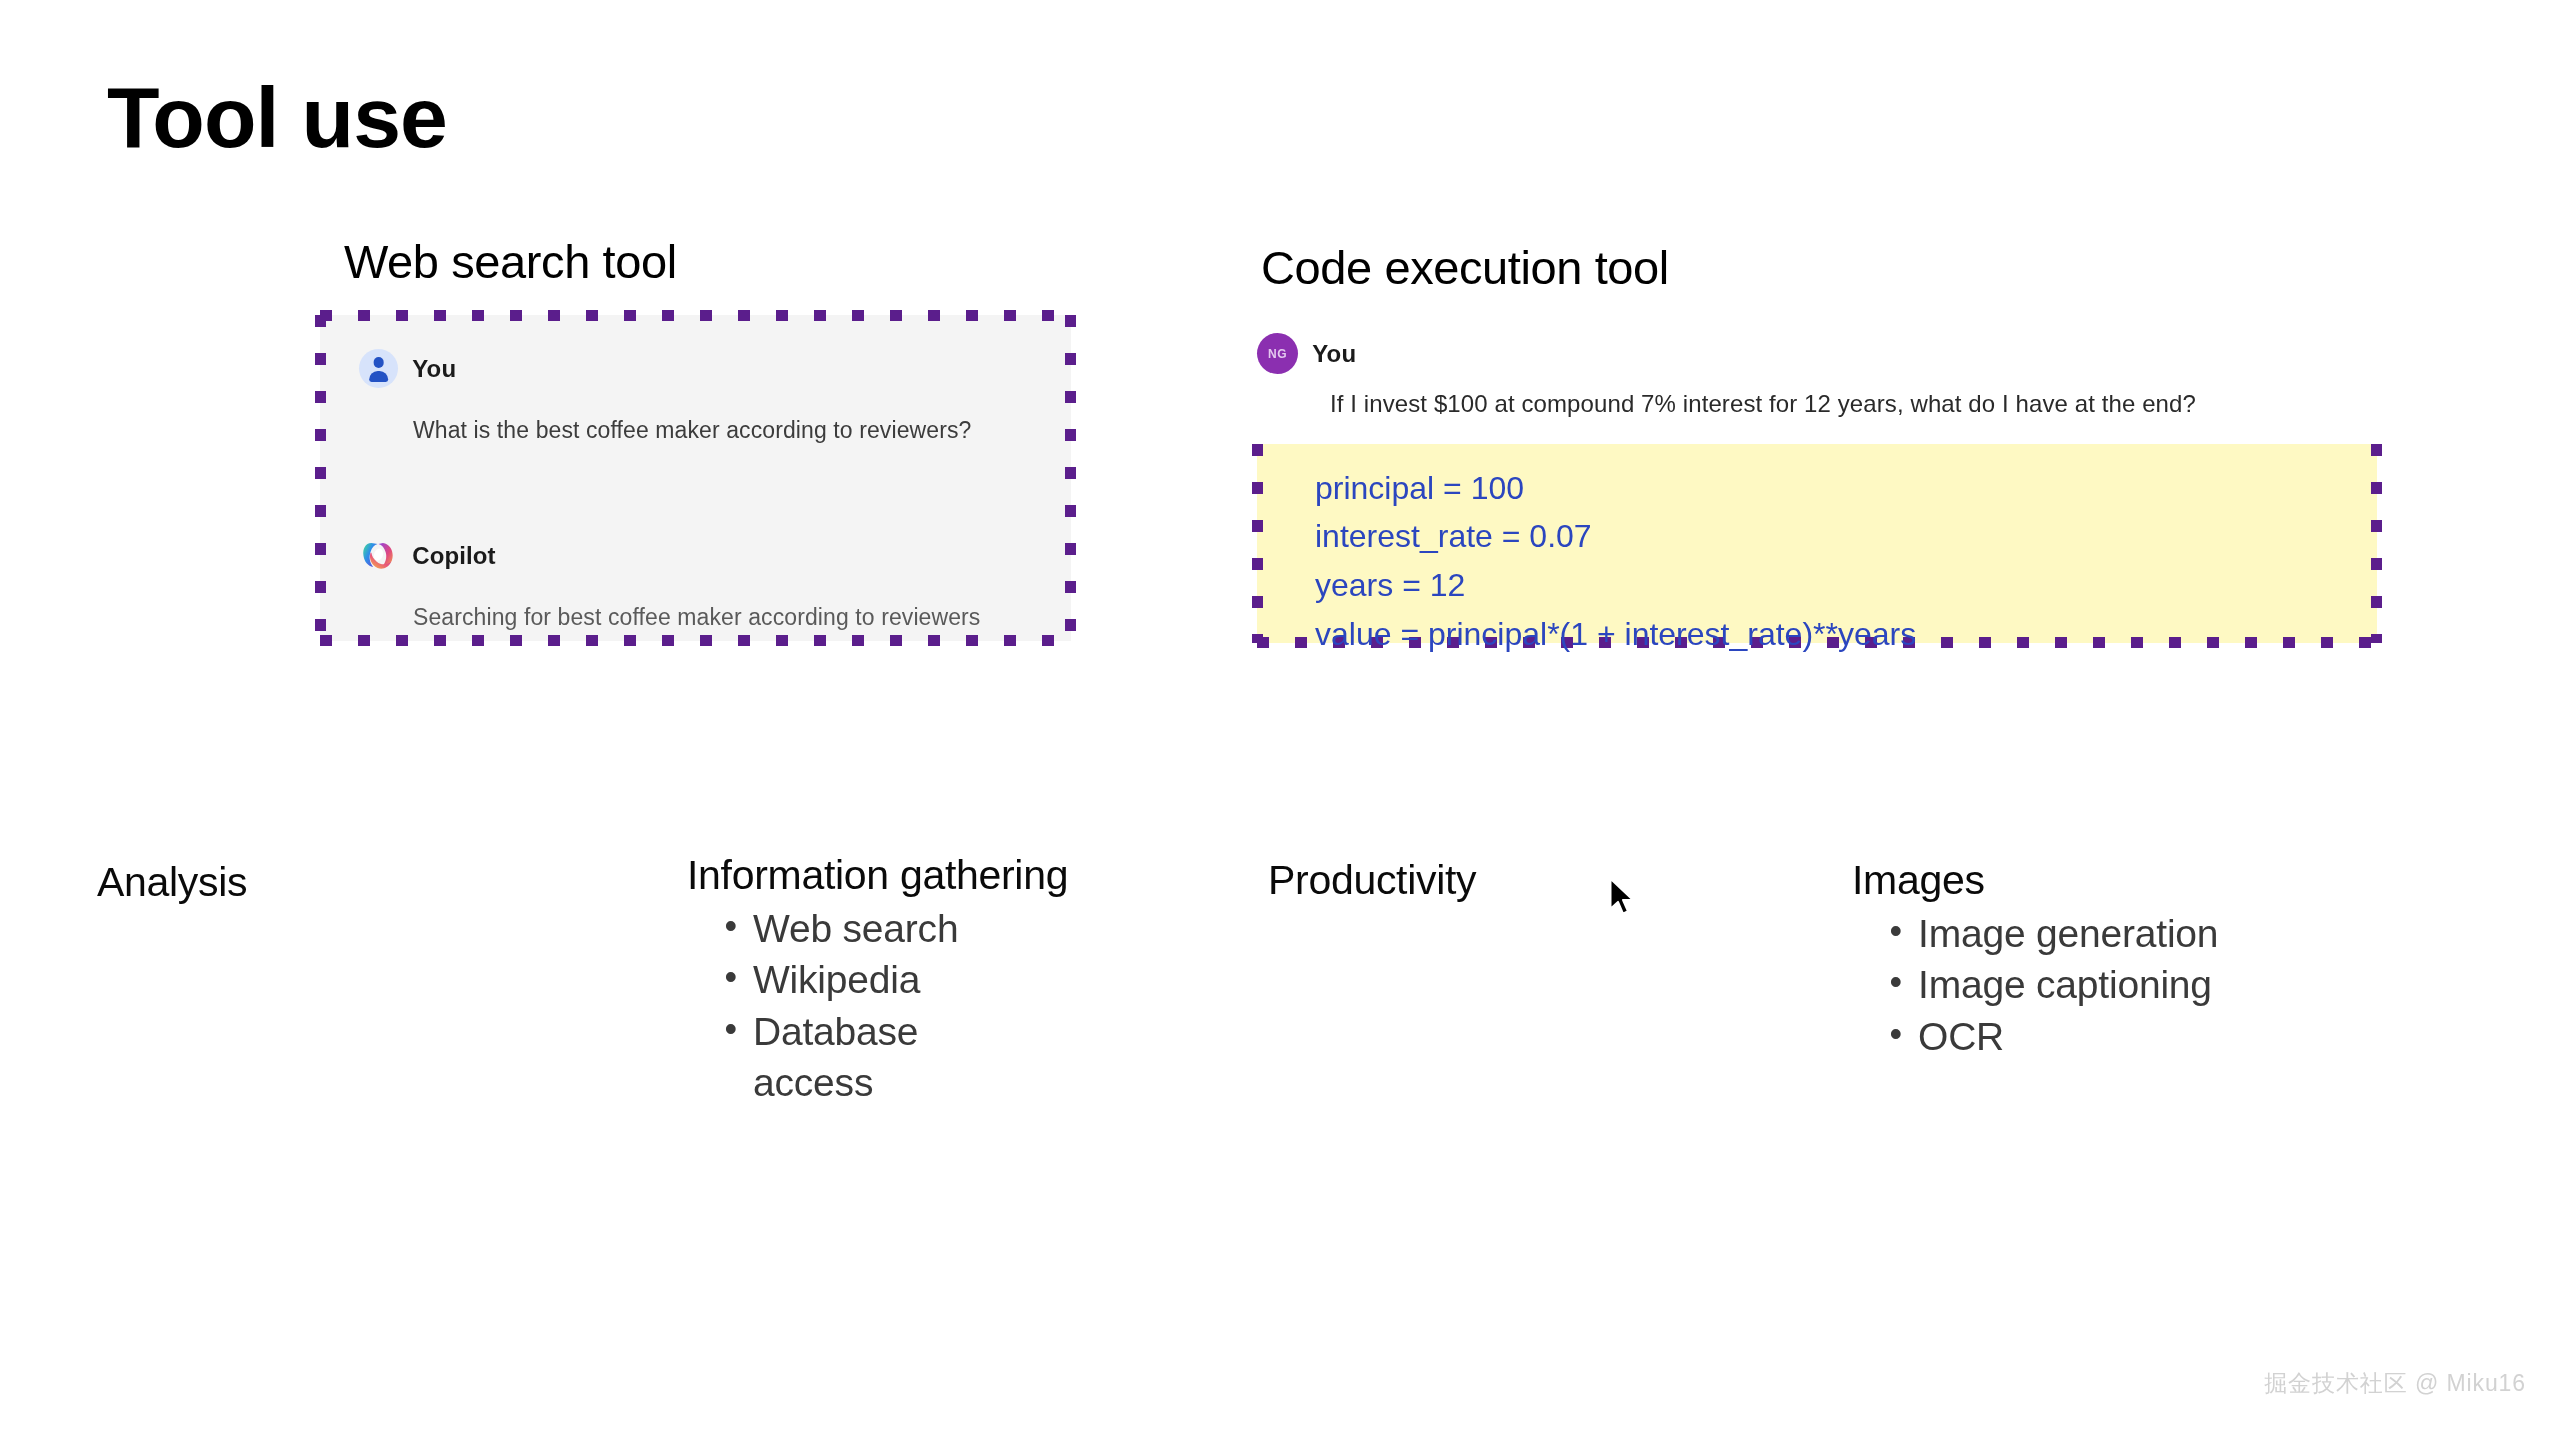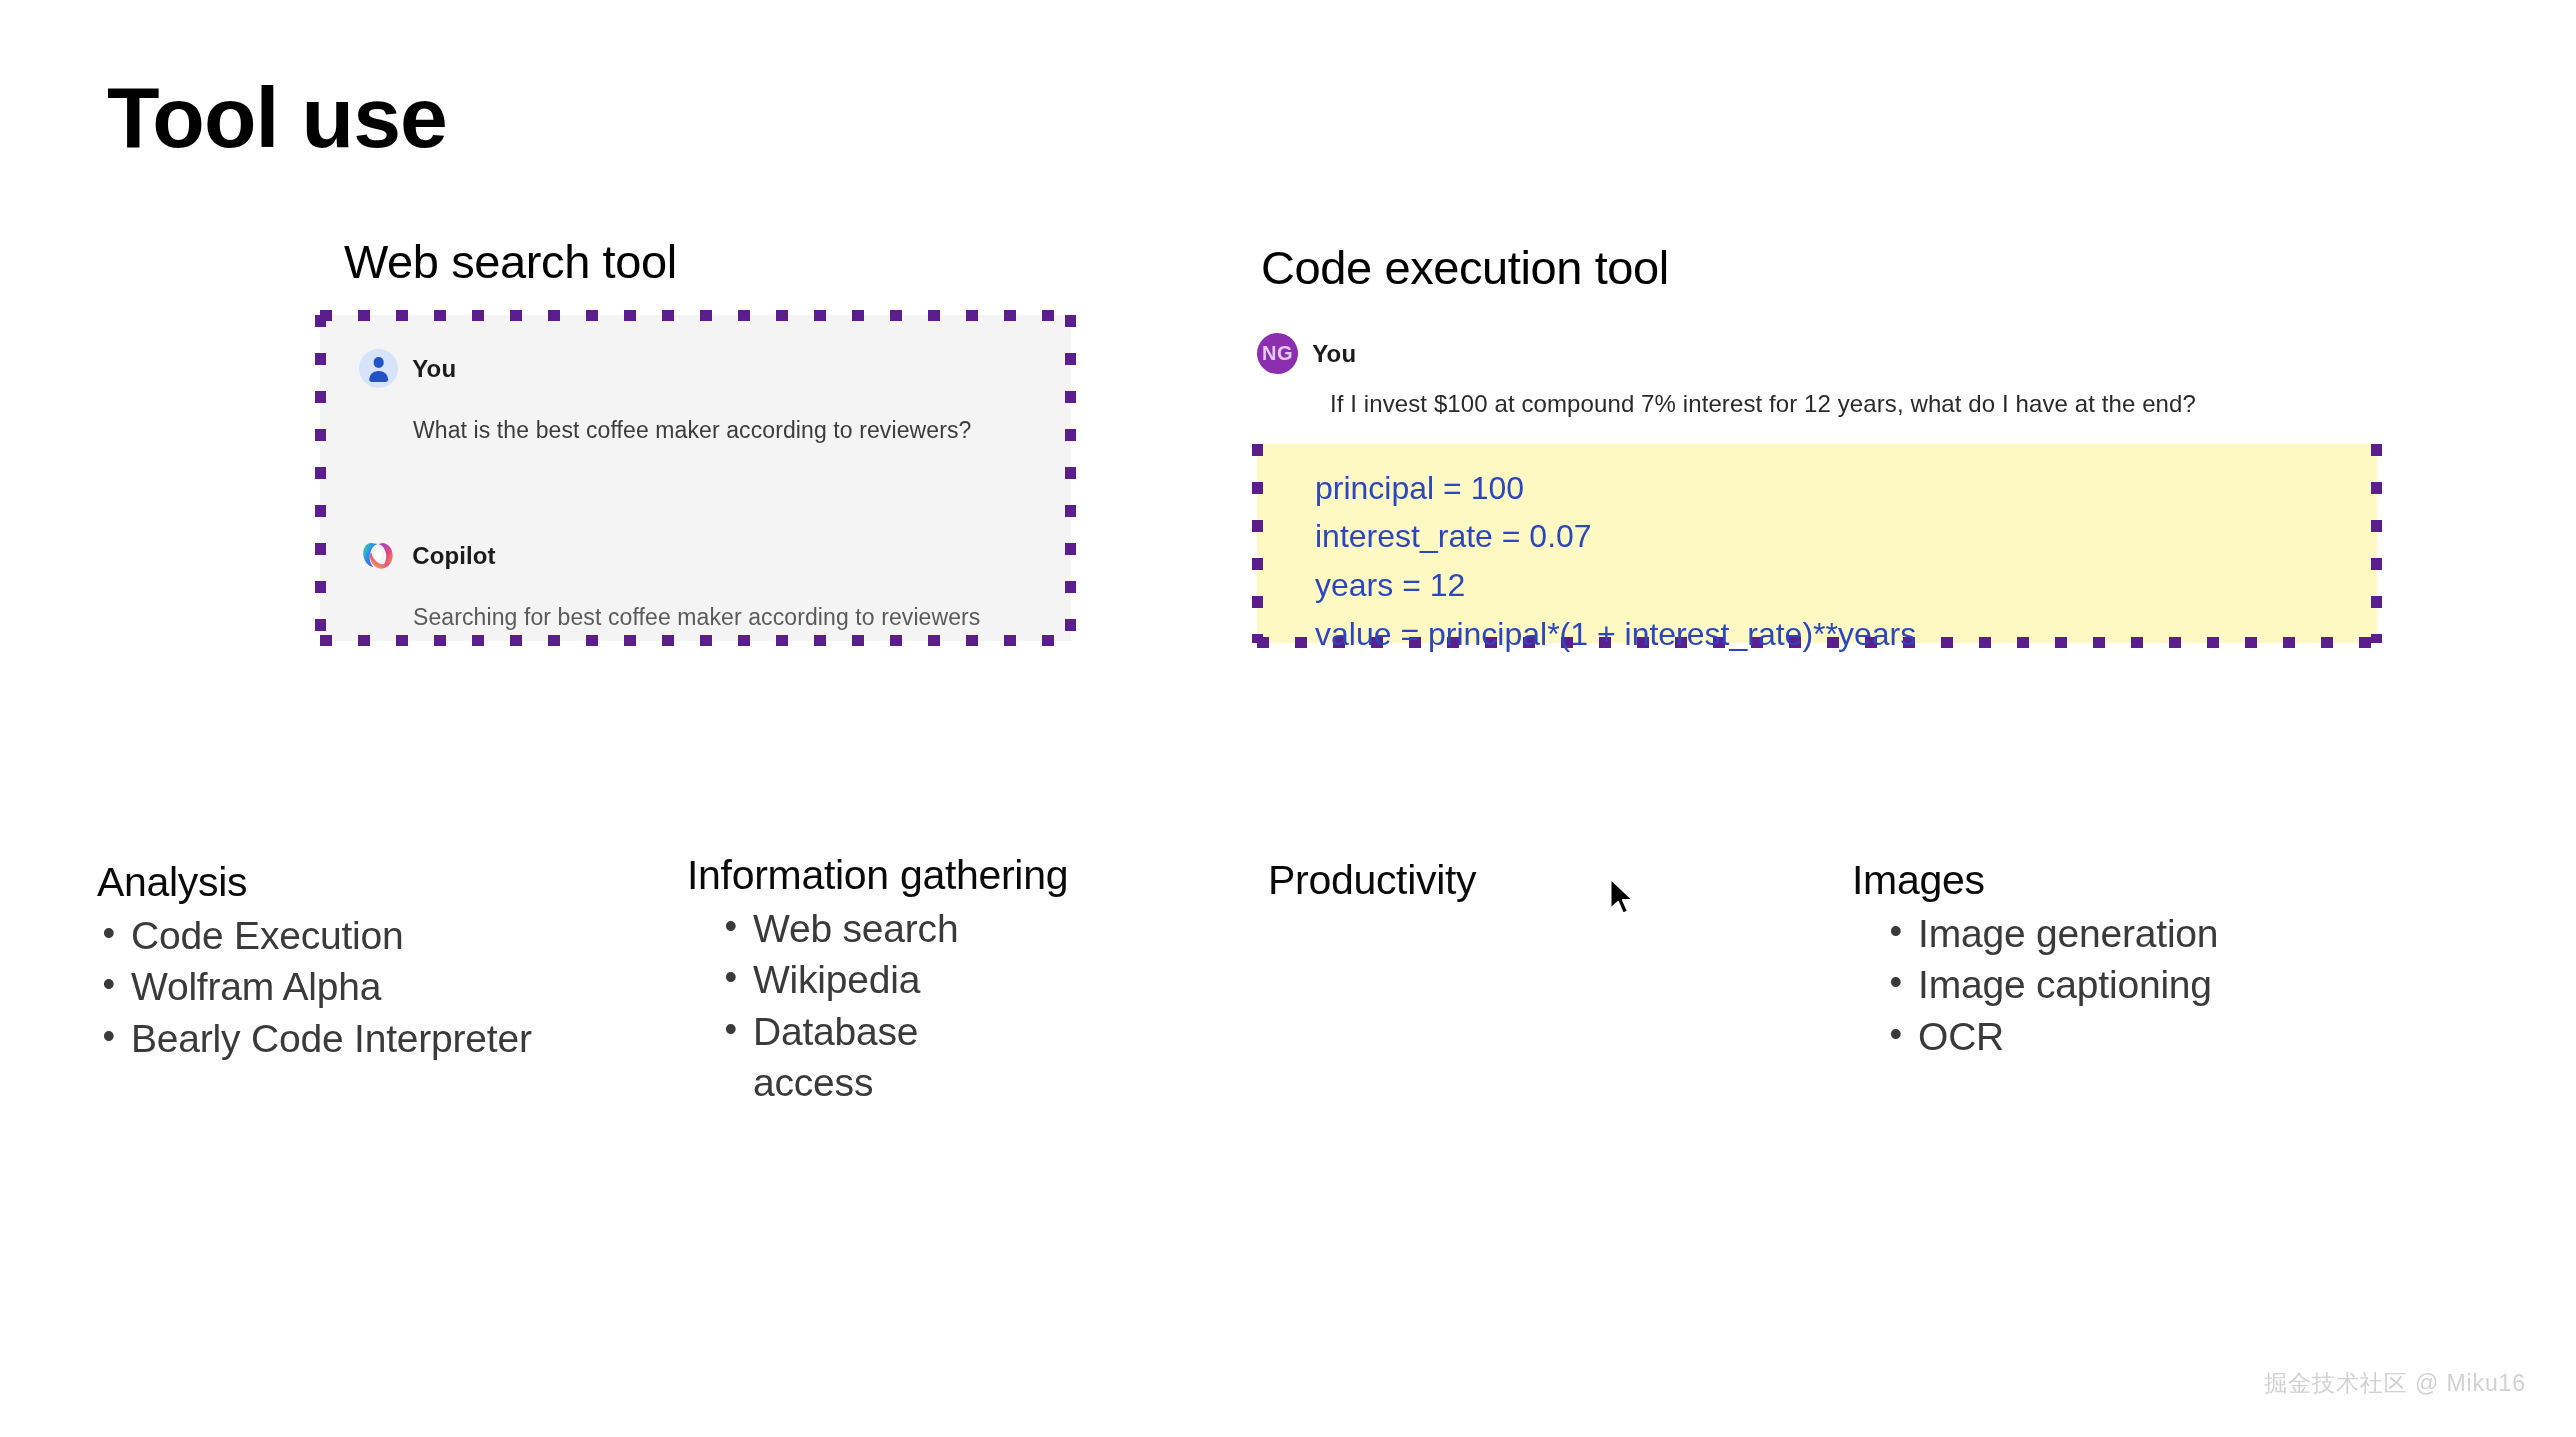--- a/index.html
+++ b/index.html
@@ -144,21 +144,21 @@
     flex: 0 0 auto;
     position: relative;
   }
 
   
   .avatar-ng {
     width: 41px; height: 41px;
     border-radius: 50%;
     background: #8B2FB0;
     color: #E4C9EF;
-    font-size: 20px;
+    font-size: 12px;
     font-weight: 700;
     display: flex;
     align-items: center;
     justify-content: center;
     letter-spacing: 0.4px;
     flex: 0 0 auto;
   }
 
   
   #code-exec-user {
@@ -337,25 +337,20 @@
   <div class="code-inner">
     <div class="code-line">principal = 100</div>
     <div class="code-line">interest_rate = 0.07</div>
     <div class="code-line">years = 12</div>
     <div class="code-line">value = principal*(1 + interest_rate)**years</div>
   </div>
 </div>
 
 <div id="cat-analysis" class="category">
   <div class="category-title">Analysis</div>
-  <ul class="category-list">
-    <li>Code Execution</li>
-    <li>Wolfram Alpha</li>
-    <li>Bearly Code Interpreter</li>
-  </ul>
 </div>
 
 <div id="cat-info" class="category">
   <div class="category-title">Information gathering</div>
   <ul class="category-list indent-list">
     <li>Web search</li>
     <li>Wikipedia</li>
     <li style="max-width:268px;">Database access</li>
   </ul>
 </div>

